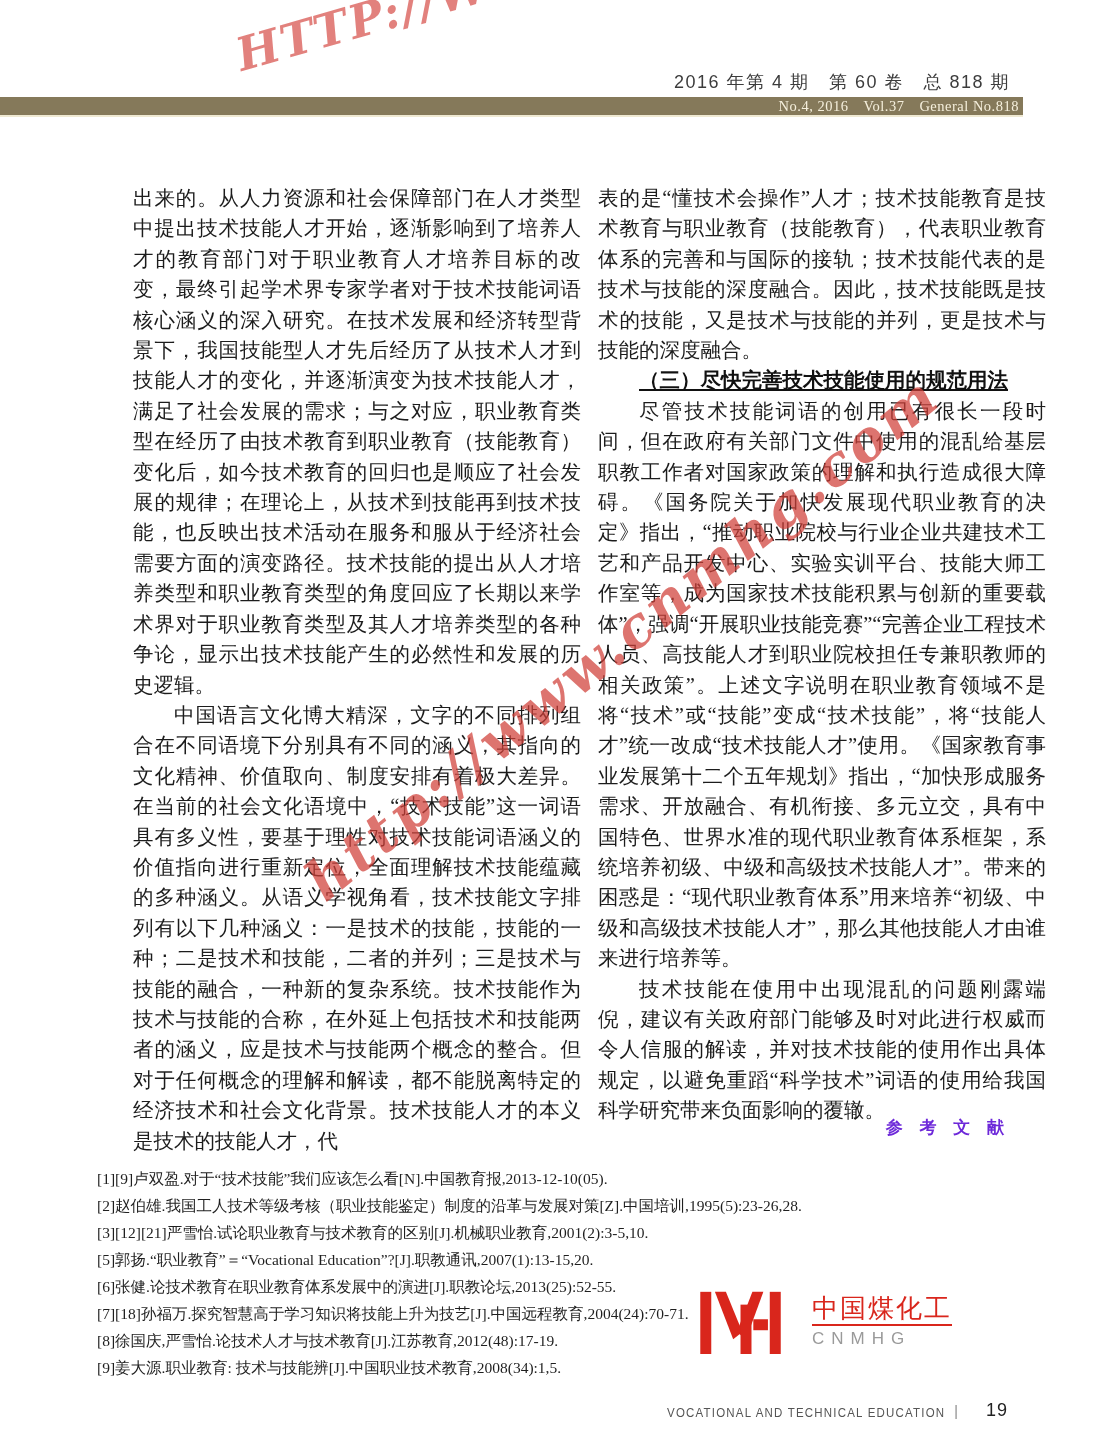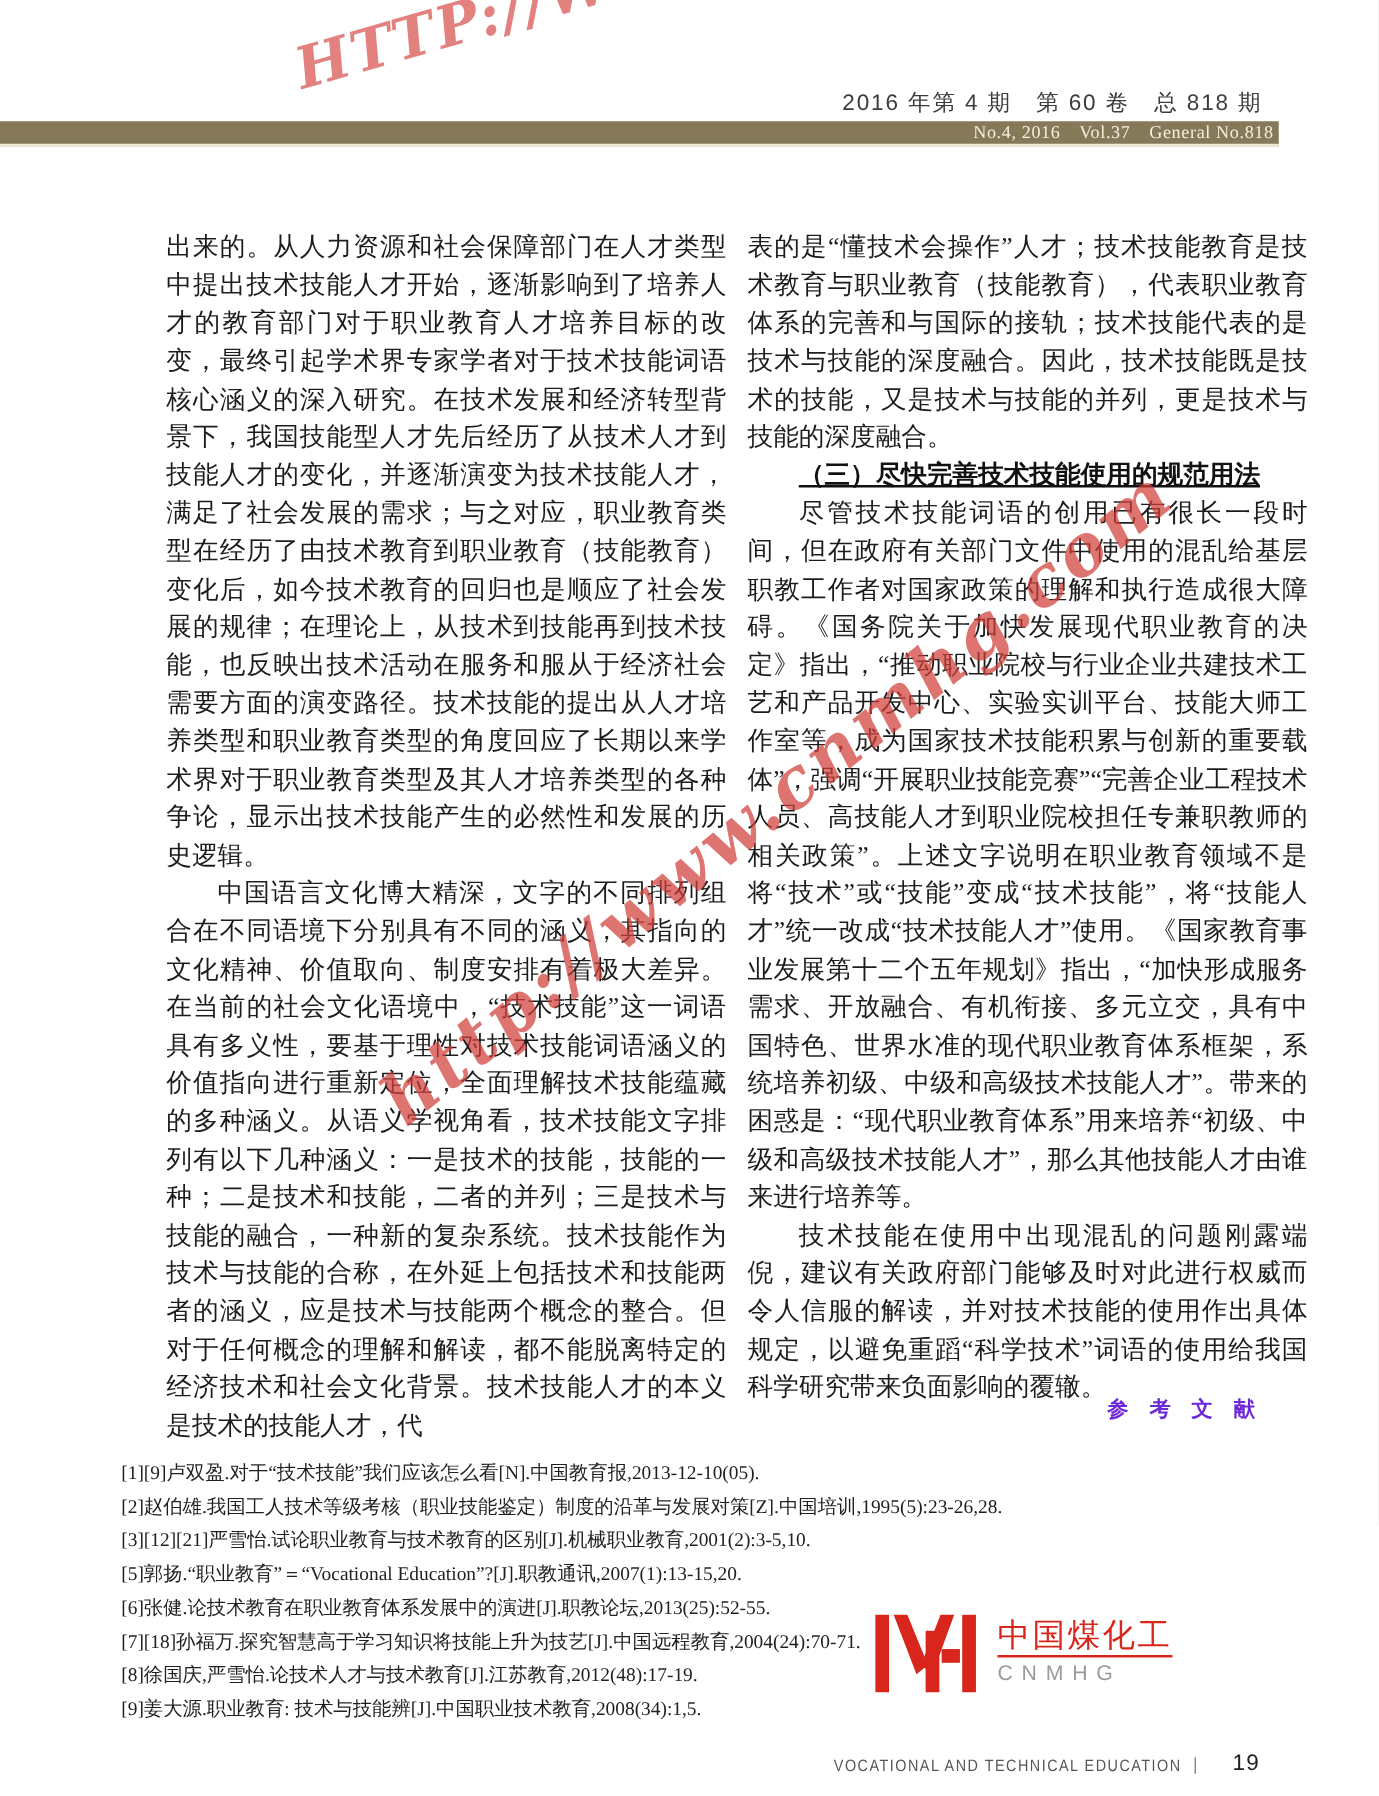--- a/index.html
+++ b/index.html
@@ -84,21 +84,21 @@
     color:#6d28d9;
     text-align:right;
   }
   .ref{
     font-size:15.5px;line-height:27px;
     color:#1f1f1f;
   }
   
   .logo{
     position:absolute;left:700px;top:1290px;
-    display:flex;align-items:flex-start;gap:6px;
+    display:flex;align-items:flex-start;gap:20px;
     background:#fff;z-index:11;
   }
   .logo-mark{display:block;}
   .logo-text{padding-top:4px;}
   .logo-zh{
     font-size:26px;letter-spacing:2px;color:#d9261c;
     font-family:"Liberation Sans","DejaVu Sans",sans-serif;
     line-height:28px;
   }
   .logo-line{height:2px;background:#d9261c;margin:2px 0 3px 0;}

